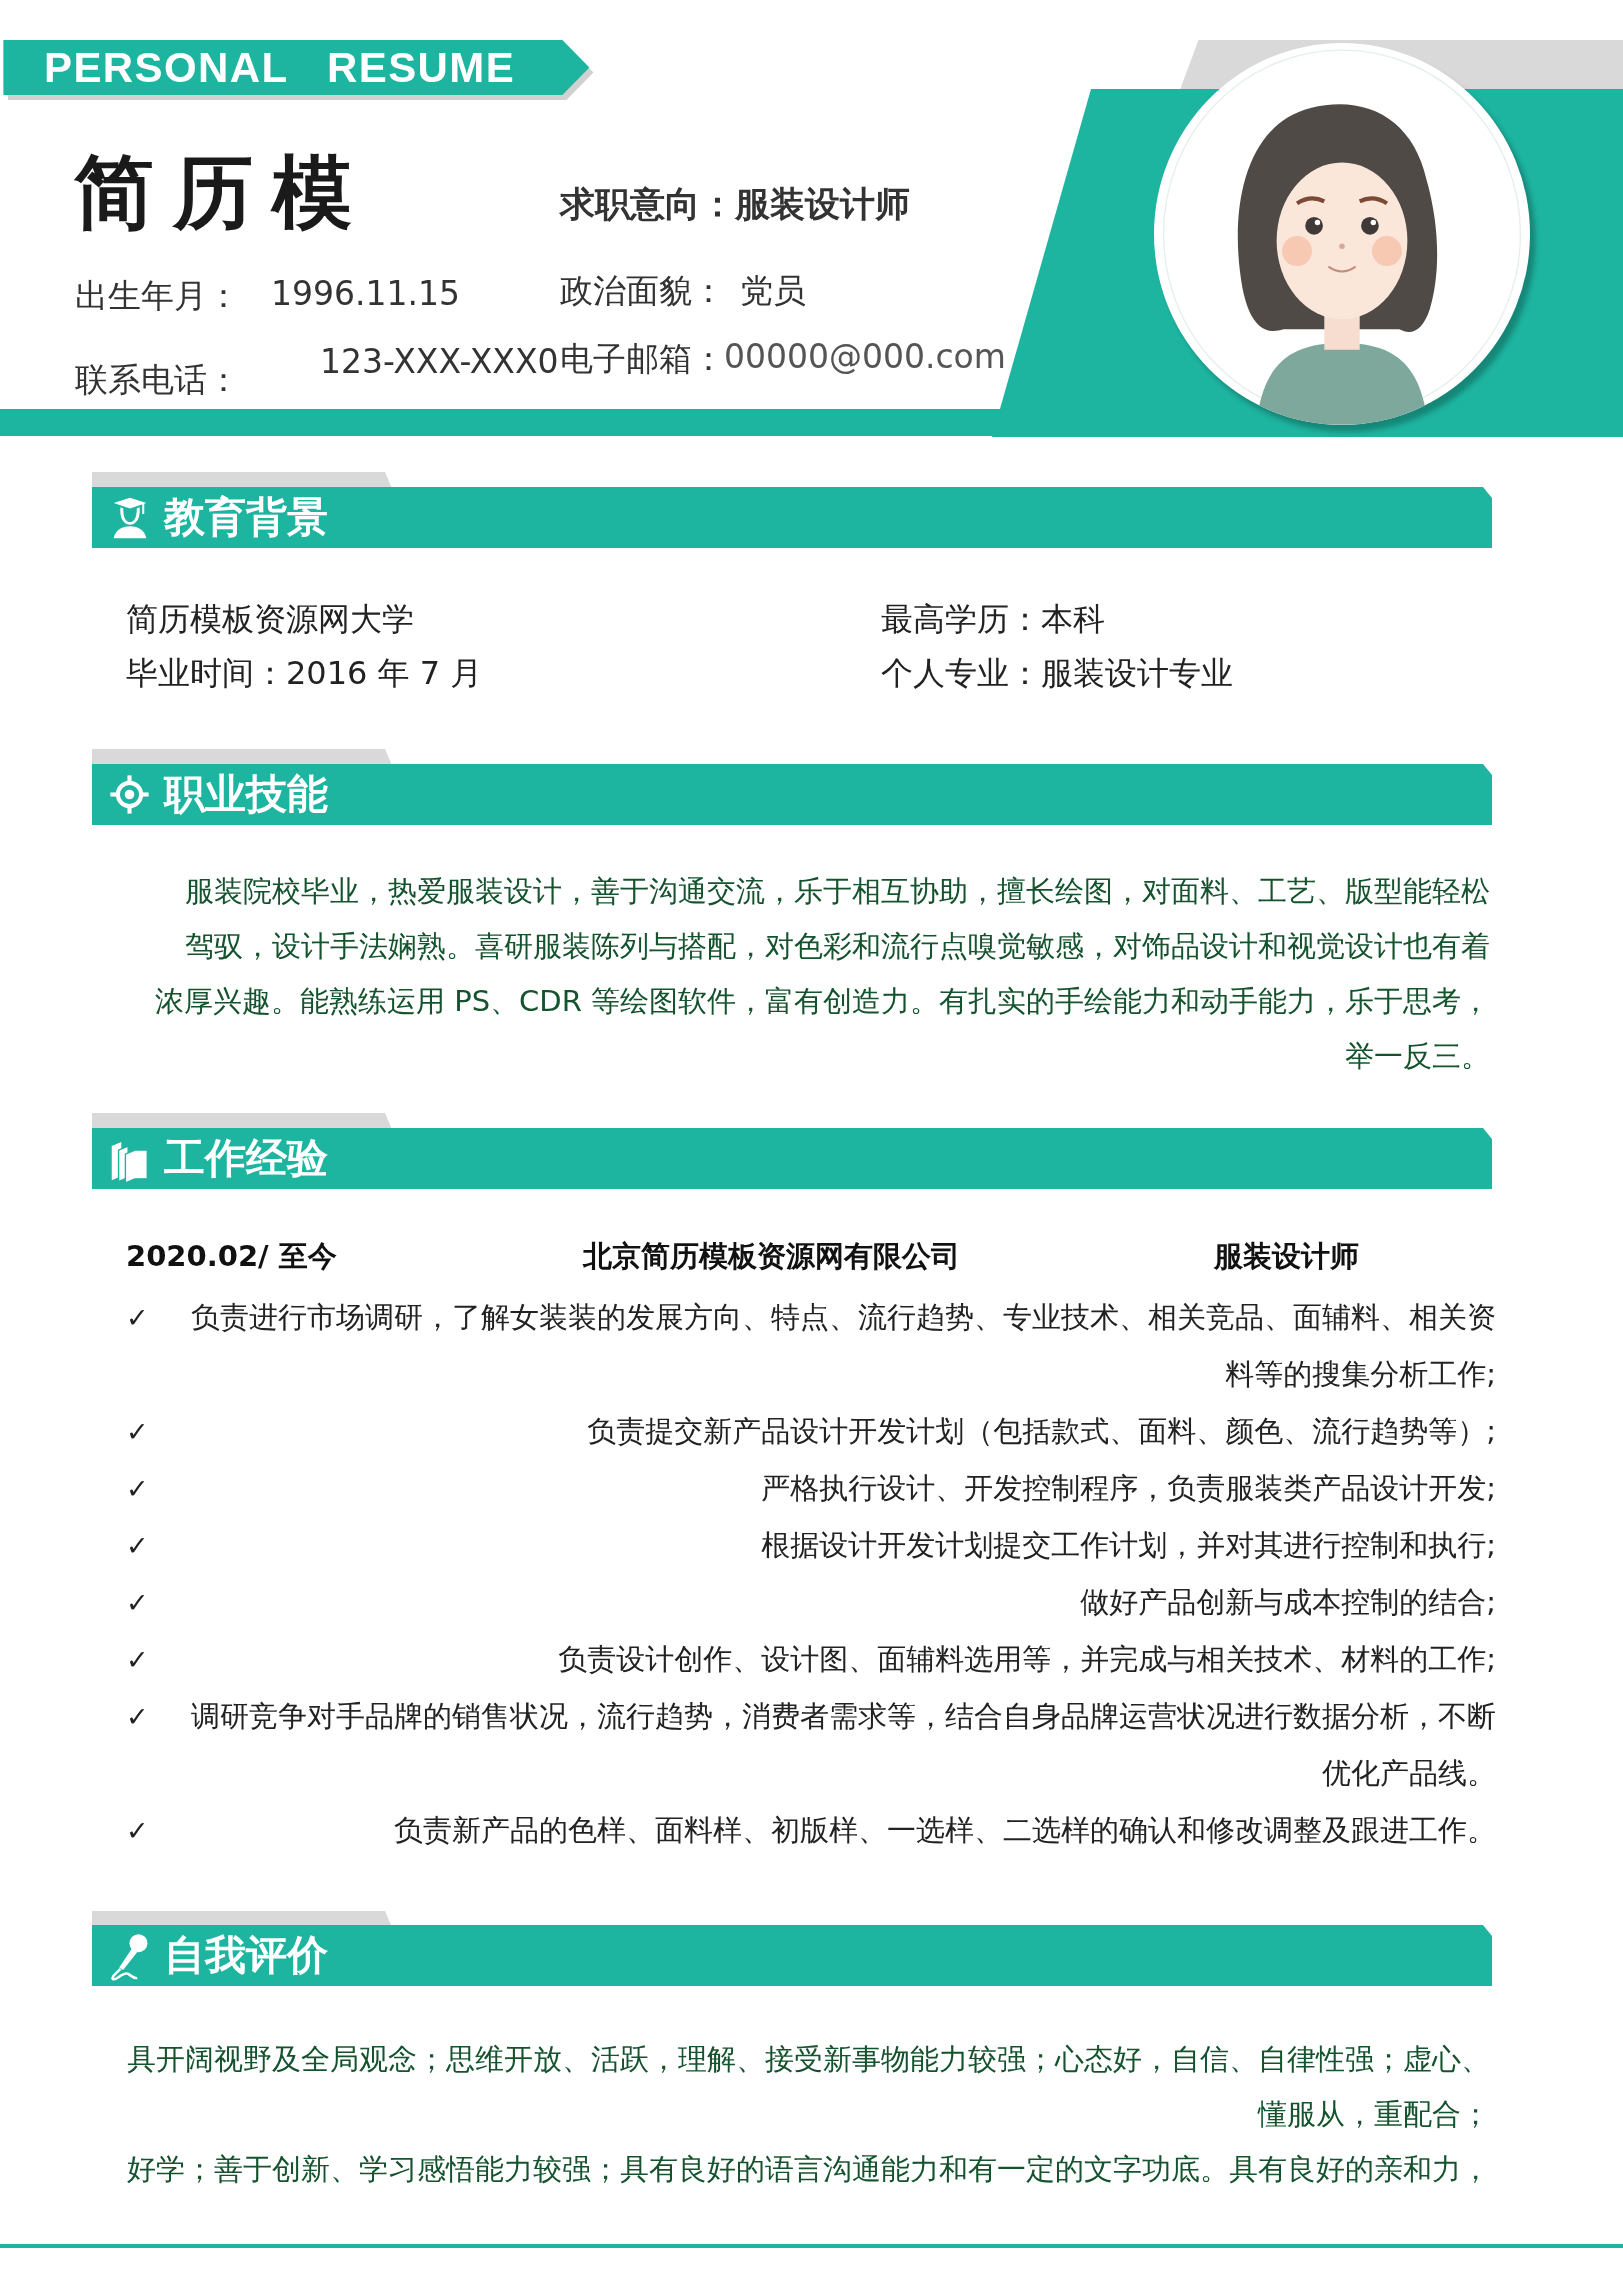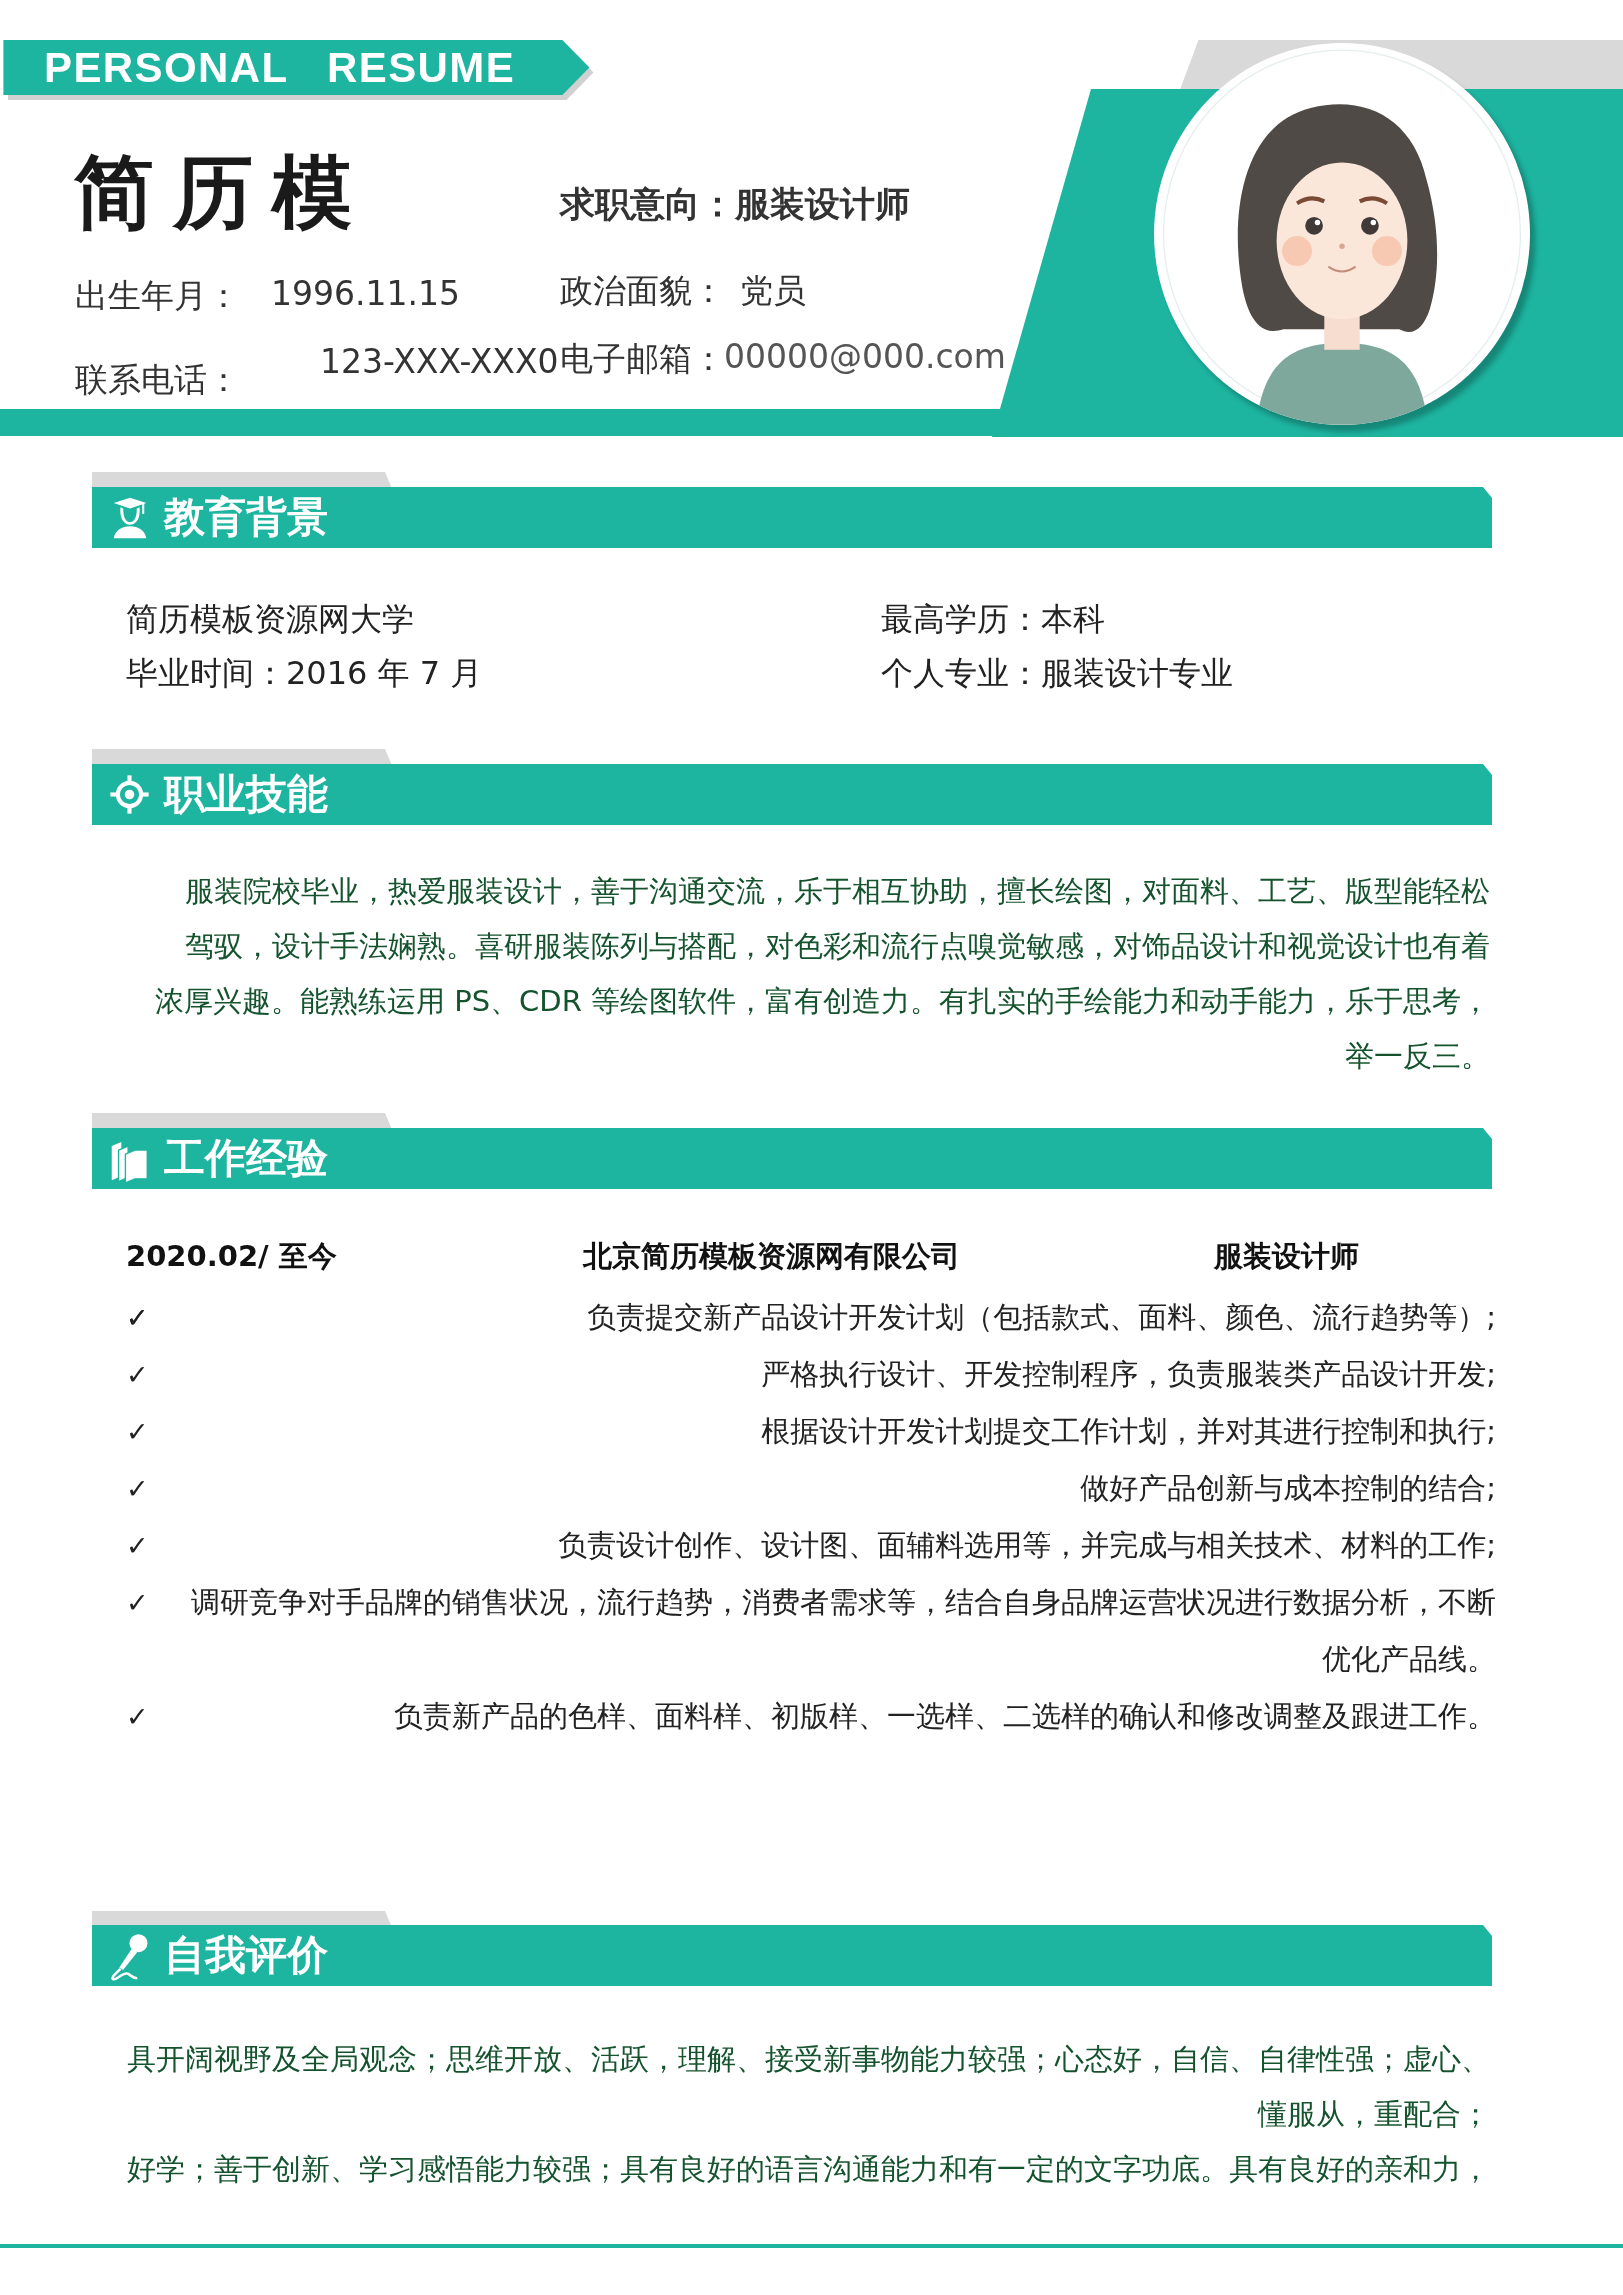--- a/index.html
+++ b/index.html
@@ -129,21 +129,21 @@
     <path d="M24 28 L38 22 L56 22 L56 64 L38 64 L24 70 Z" fill="#fff" stroke="#1db4a0" stroke-width="2"></path>
   </svg>
 </div>
 <div class="abs sec-title" style="top:1128px;">工作经验</div>
 
 <div class="abs job-head" style="left:126px;top:1237px;">2020.02/ 至今</div>
 <div class="abs job-head" style="left:583px;top:1237px;">北京简历模板资源网有限公司</div>
 <div class="abs job-head" style="left:1214px;top:1237px;">服装设计师</div>
 
 <ul class="abs bullets" style="top:1289px;">
-  <li><span class="chk">✓</span></li>
+  <li><span class="chk">✓</span><span>负责进行市场调研，了解女装装的发展方向、特点、流行趋势、专业技术、相关竞品、面辅料、相关资料等的搜集分析工作;</span></li>
   <li><span class="chk">✓</span><span>负责提交新产品设计开发计划（包括款式、面料、颜色、流行趋势等）;</span></li>
   <li><span class="chk">✓</span><span>严格执行设计、开发控制程序，负责服装类产品设计开发;</span></li>
   <li><span class="chk">✓</span><span>根据设计开发计划提交工作计划，并对其进行控制和执行;</span></li>
   <li><span class="chk">✓</span><span>做好产品创新与成本控制的结合;</span></li>
   <li><span class="chk">✓</span><span>负责设计创作、设计图、面辅料选用等，并完成与相关技术、材料的工作;</span></li>
   <li><span class="chk">✓</span><span>调研竞争对手品牌的销售状况，流行趋势，消费者需求等，结合自身品牌运营状况进行数据分析，不断优化产品线。</span></li>
   <li><span class="chk">✓</span><span>负责新产品的色样、面料样、初版样、一选样、二选样的确认和修改调整及跟进工作。</span></li>
 </ul>
 
 <div class="abs sec-tab" style="top:1911px;"></div>

